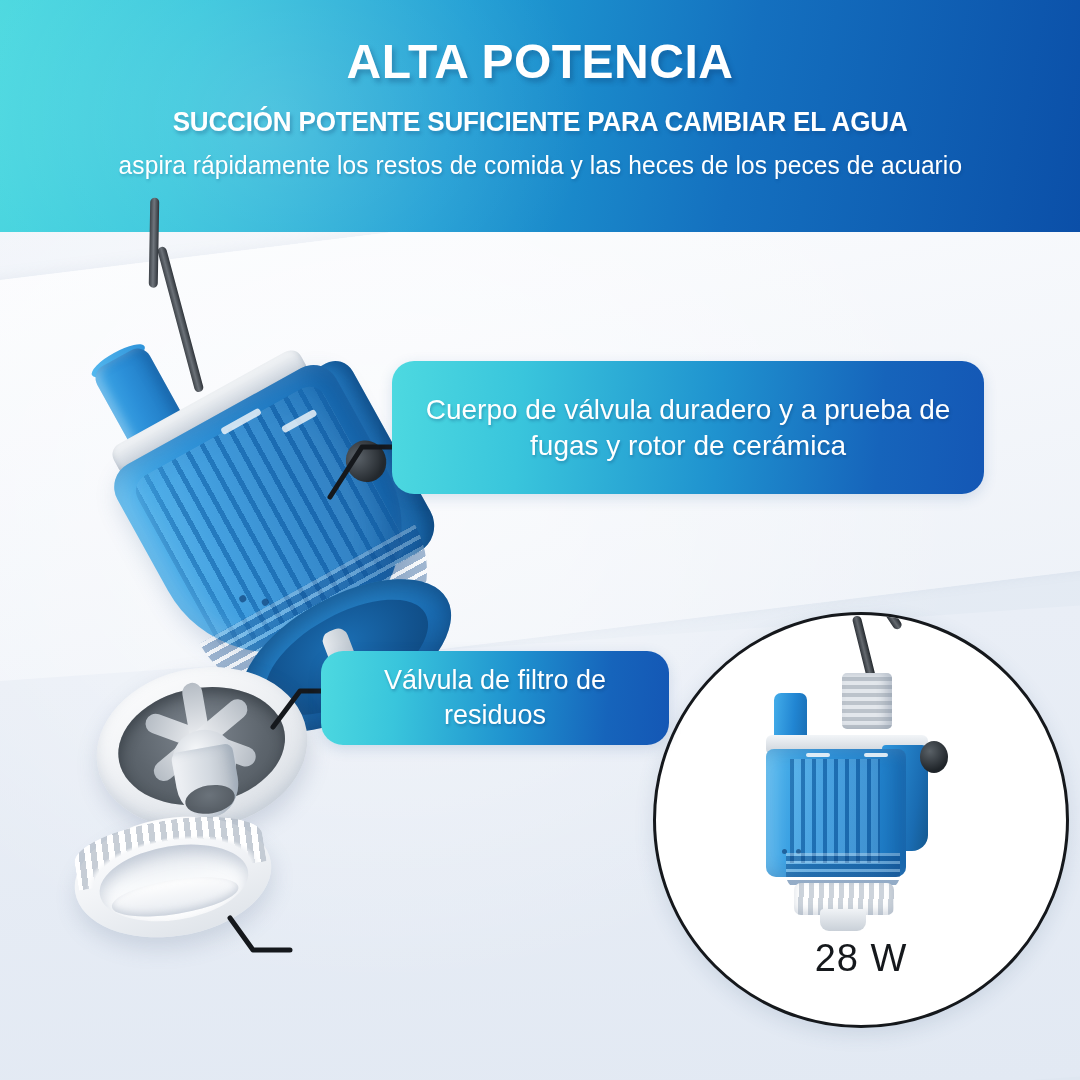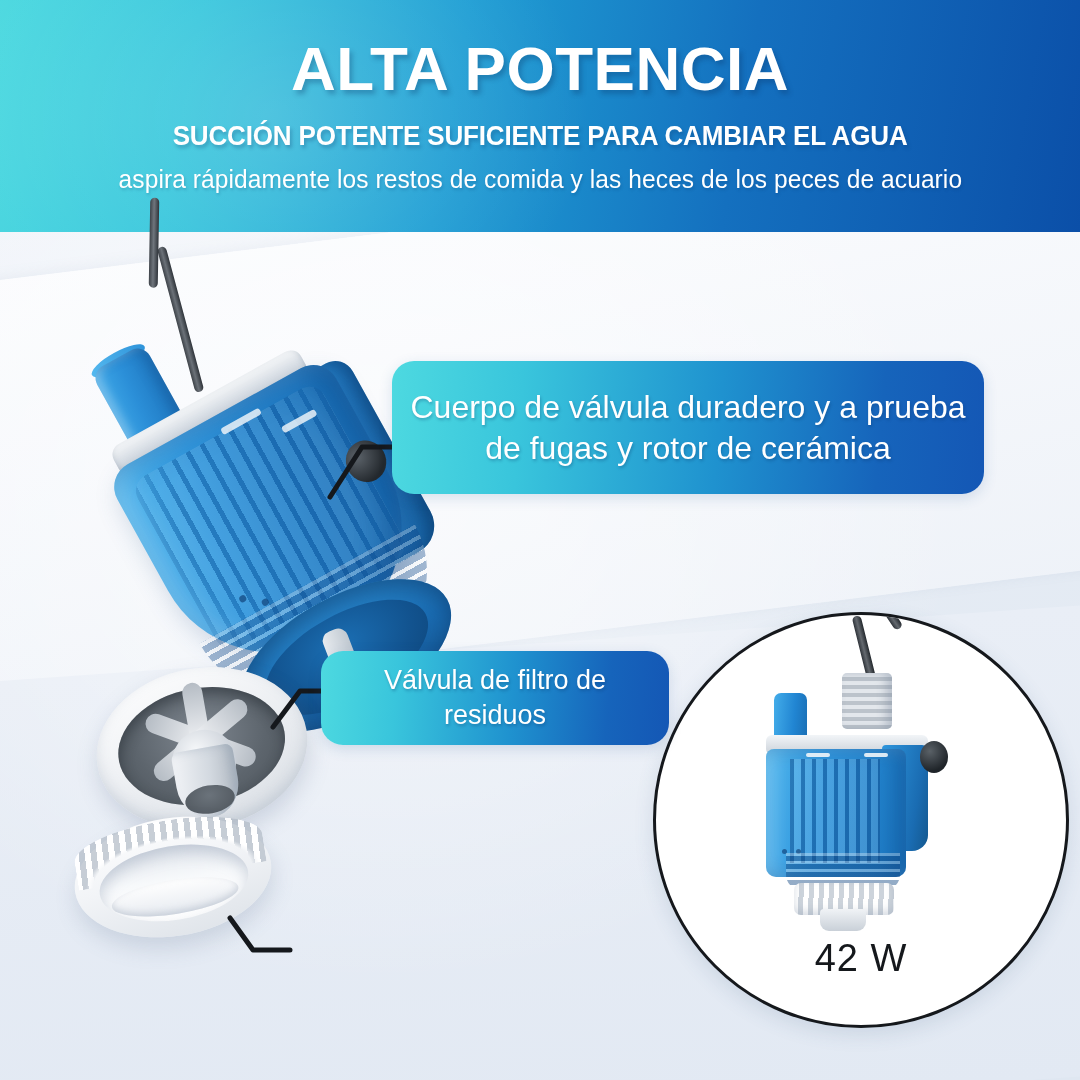--- a/index.html
+++ b/index.html
@@ -29,21 +29,21 @@
   
   .header{position:absolute;left:0;top:0;width:1080px;height:232px;
     background:linear-gradient(100deg,#4ed9e0 0%,#35c6dc 18%,#1f9ed4 42%,#1470bf 68%,#0b4fa8 100%);
     overflow:hidden;}
   .header-glow{position:absolute;left:-5%;top:-60%;width:60%;height:220%;
     background:radial-gradient(ellipse at center,rgba(255,255,255,.16) 0%,rgba(255,255,255,0) 70%);}
   .header-inner{position:relative;width:100%;height:100%;
     display:flex;flex-direction:column;align-items:center;justify-content:flex-start;
     padding-top:38px;box-sizing:border-box;}
   .h-title{
-    font-size:62px;font-weight:700;color:#ffffff;letter-spacing:.5px;line-height:1;
+    font-size:48px;font-weight:700;color:#ffffff;letter-spacing:.5px;line-height:1;
     text-shadow:3px 4px 5px rgba(10,50,100,.30);
     font-family:"Liberation Sans","DejaVu Sans",sans-serif;
     white-space:nowrap;}
   .h-sub{
     margin-top:22px;font-size:28px;font-weight:700;color:#ffffff;
     letter-spacing:-0.2px;line-height:1;
     transform:scaleX(.93);transform-origin:center;
     text-shadow:2px 3px 4px rgba(10,50,100,.28);
     white-space:nowrap;}
   .h-tag{
@@ -59,21 +59,21 @@
     border-radius:22px;
     display:flex;align-items:center;justify-content:center;text-align:center;
     color:#fff;
     box-shadow:0 4px 14px rgba(40,90,150,.16);
     box-sizing:border-box;}
   .callout span{
     font-size:27px;line-height:1.28;font-weight:400;
     text-shadow:1px 2px 3px rgba(10,50,100,.30);
     padding:0 14px;display:block;}
   #callout-1{left:392px;top:361px;width:592px;height:133px;}
-  #callout-1 span{font-size:32px;}
+  #callout-1 span{font-size:28px;}
   #callout-2{left:321px;top:651px;width:348px;height:94px;align-items:center;}
   #callout-3{left:287px;top:896px;width:353px;height:98px;}
 
   
   .leader{position:absolute;overflow:visible;}
 
   
   .pump-main{position:absolute;left:96px;top:292px;width:340px;height:390px;
     transform:rotate(-29deg);transform-origin:50% 50%;}
   .pm-cord{position:absolute;left:172px;top:-68px;width:9px;height:150px;
@@ -314,21 +314,21 @@
       <div class="ip-fins"></div>
       <div class="ip-vent" style="left:54px;top:100px;"></div>
       <div class="ip-vent" style="left:112px;top:100px;"></div>
       <div class="ip-knob"></div>
       <div class="ip-dot" style="left:30px;top:196px;"></div>
       <div class="ip-dot" style="left:44px;top:196px;"></div>
       <div class="ip-rings"></div>
       <div class="ip-cap"></div>
       <div class="ip-nozzle"></div>
     </div>
-    <div class="inset-label">42 W</div>
+    <div class="inset-label">28 W</div>
   </div>
 
   <div class="callout" id="callout-1">
     <span>Cuerpo de válvula duradero y a prueba de fugas y rotor de cerámica</span>
   </div>
   <div class="callout" id="callout-2">
     <span>Válvula de filtro de residuos</span>
   </div>
 
 </div>

